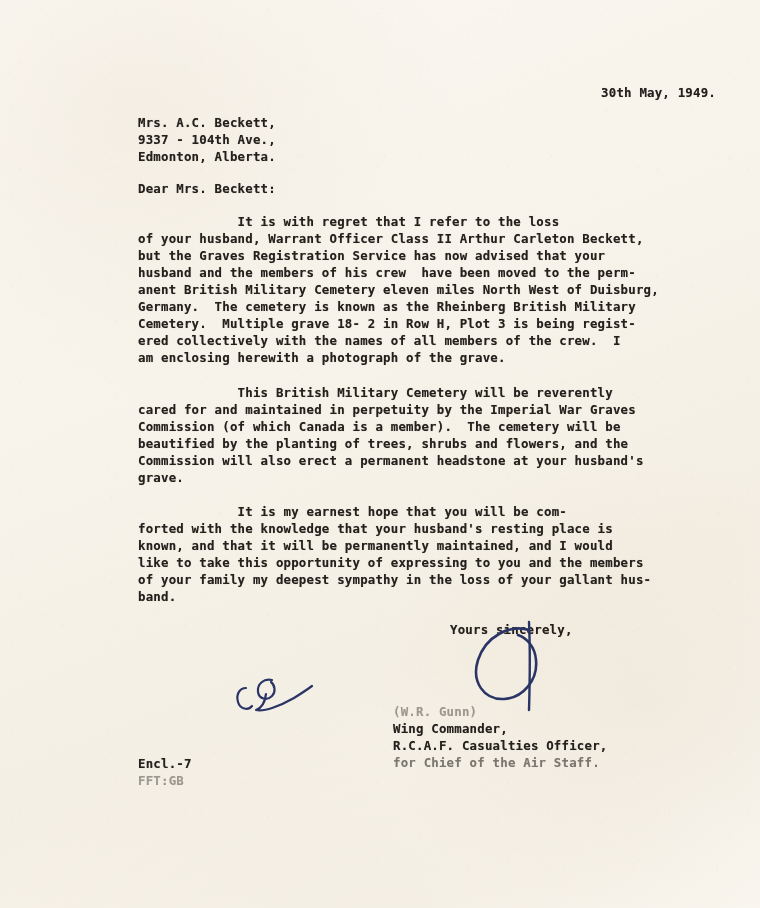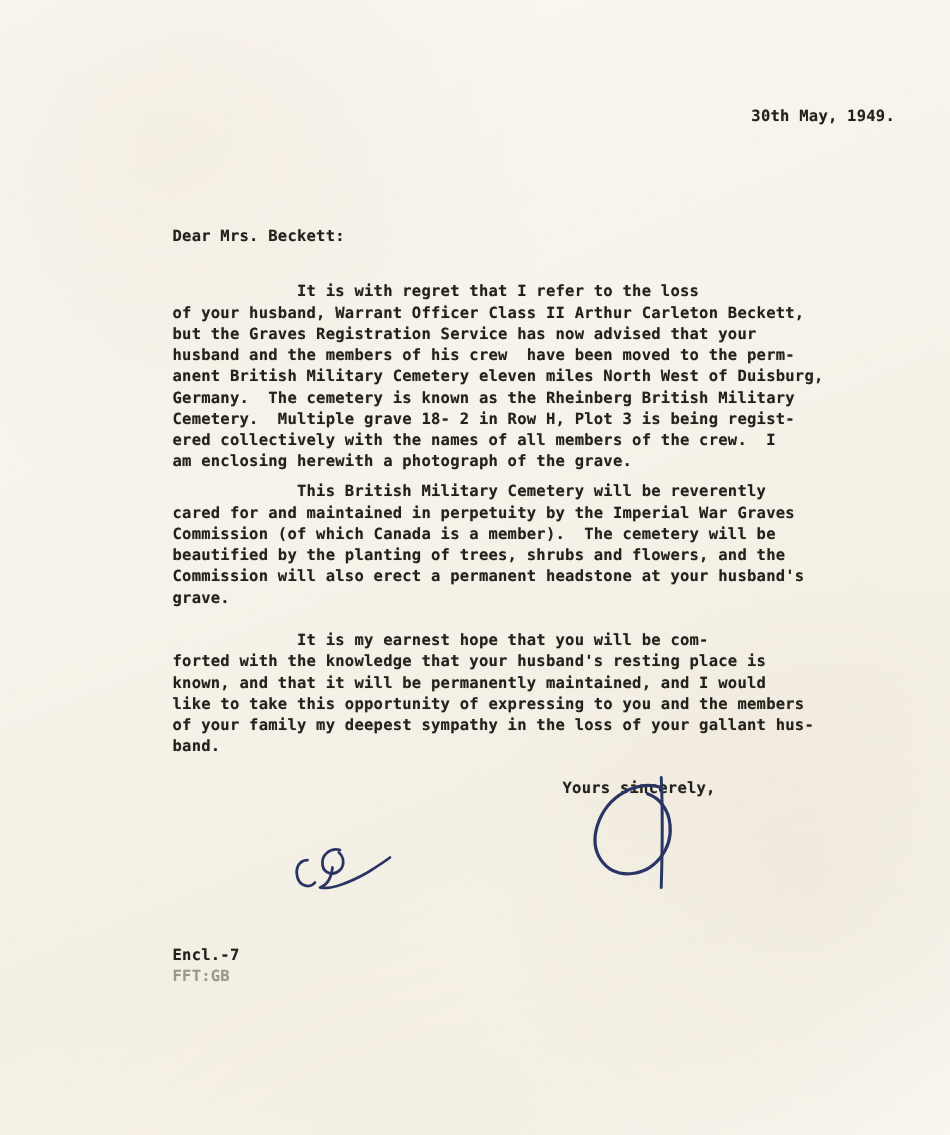--- a/index.html
+++ b/index.html
@@ -66,21 +66,21 @@
   }
 
   .address-block { top: 114px; left: 138px; }
   .salutation    { top: 180px; left: 138px; text-align: center; }
 
   .para {
     left: 138px;
     width: 596px;
     white-space: pre-wrap;
   }
-  .p1 { top: 224px; }
+  .p1 { top: 213px; }
   .p2 { top: 384px; }
   .p3 { top: 503px; }
 
   .closing    { top: 621px; left: 450px; }
   .sig-block  { top: 703px; left: 393px; }
   .encl-block { top: 755px; left: 138px; }
 
   
   .f1 { opacity: 0.58; }
   .f2 { opacity: 0.42; }
@@ -104,20 +104,23 @@
   }
 </style>
 </head>
 <body>
 
 <div class="page">
   <div class="grain"></div>
 
   <div class="tw date-line">30th May, 1949.</div>
 
+  <div class="tw address-block"><span>Mrs. A.C. Beckett,</span>
+<span>9337 - 104th Ave.,</span>
+<span>Edmonton, Alberta.</span></div>
 
   <div class="tw salutation">Dear Mrs. Beckett:</div>
 
   <div class="tw para p1">             It is with regret that I refer to the loss
 of your husband, Warrant Officer Class II Arthur Carleton Beckett,
 but the Graves Registration Service has now advised that your
 husband and the members of his crew  have been moved to the perm-
 anent British Military Cemetery eleven miles North West of Duisburg,
 Germany.  The cemetery is known as the Rheinberg British Military
 Cemetery.  Multiple grave 18- 2 in Row H, Plot 3 is being regist-
@@ -133,20 +136,24 @@
 
   <div class="tw para p2">             This British Military Cemetery will be reverently
 cared for and maintained in perpetuity by the Imperial War Graves
 Commission (of which Canada is a member).  The cemetery will be
 beautified by the planting of trees, shrubs and flowers, and the
 Commission will also erect a permanent headstone at your husband's
 grave.</div>
 
   <div class="tw closing">Yours sincerely,</div>
 
+  <div class="tw sig-block"><span class="f2">(W.R. Gunn)</span>
+<span>Wing Commander,</span>
+<span>R.C.A.F. Casualties Officer,</span>
+<span class="f1">for Chief of the Air Staff.</span></div>
 
   <div class="tw encl-block"><span>Encl.-7</span>
 <span class="f2">FFT:GB</span></div>
 
   <svg class="ink signature" viewBox="0 0 104 110">
     <path d="M63 16 C44 10, 20 22, 12 46 C5 68, 18 86, 38 85
              C57 84, 72 66, 70 46 C69 33, 61 24, 52 21" fill="none" stroke="#2a3566" stroke-width="2.6" stroke-linecap="round" stroke-linejoin="round"></path>
     <path d="M63 8 C64 30, 64 62, 63 96" fill="none" stroke="#2a3566" stroke-width="2.4" stroke-linecap="round"></path>
   </svg>
 

